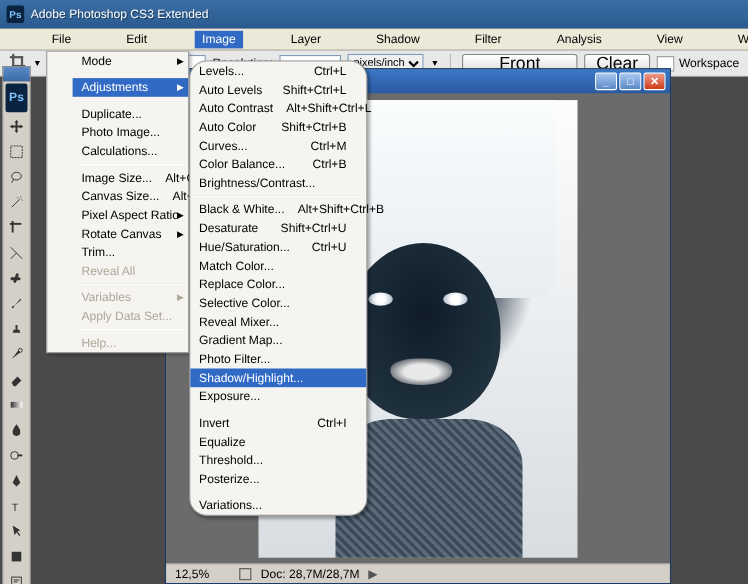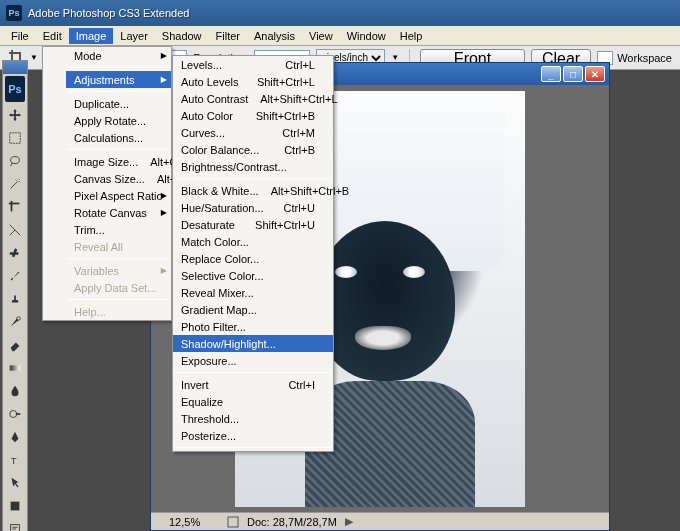--- a/index.html
+++ b/index.html
@@ -5,21 +5,21 @@
 * { margin: 0; padding: 0; box-sizing: border-box; font-family: Tahoma, sans-serif; font-size: 11px; }
 body { width: 680px; height: 531px; overflow: hidden; background: #4a4a4a; position: relative; }
 
 
 .titlebar { height: 26px; background: linear-gradient(#3b6ea5, #2a5a8f); display: flex; align-items: center; padding: 0 6px; color: #fff; }
 .titlebar .ps-logo { width: 16px; height: 16px; background: #0a2340; border-radius: 2px; display: flex; align-items: center; justify-content: center; color: #7fc3ff; font-weight: bold; font-size: 9px; margin-right: 6px; }
 .titlebar .title { font-weight: normal; text-shadow: 1px 1px 0 #1a3a5a; }
 
 
 .menubar { height: 20px; background: #ece9d8; display: flex; align-items: center; padding: 0 4px; border-bottom: 1px solid #aca899; }
-.menubar .menu-item { padding: 2px 7px; cursor: default; }
+.menubar .menu-item { padding: 2px 7px; cursor: default; margin-left: 36px; }
 .menubar .menu-item.open { background: #316ac5; color: #fff; }
 
 
 .optbar { height: 24px; background: #e8e8e8; display: flex; align-items: center; padding: 0 8px; border-bottom: 1px solid #999; gap: 6px; }
 .optbar .swatch-btn { width: 20px; height: 18px; border: 1px solid #999; background: #fff; }
 .optbar input[type=text] { width: 56px; height: 16px; border: 1px solid #7f9db9; font-size: 10px; }
 .optbar select { height: 18px; font-size: 10px; border: 1px solid #7f9db9; }
 .optbar button { height: 18px; font-size: 16px; padding: 0 10px; background: linear-gradient(#fff,#dcdcdc); border: 1px solid #888; border-radius: 3px; }
 .optbar .sep { width: 1px; height: 18px; background: #bbb; margin: 0 4px; }
 .optbar .arrow-down { font-size: 8px; }
@@ -47,29 +47,29 @@
 .winbtn.max { background: linear-gradient(#a7c7f0,#5a89c7); color:#fff; }
 .winbtn.close { background: linear-gradient(#f09a8a,#d03a1a); color:#fff; }
 .doc-canvas-area { position: absolute; top: 22px; left: 0; right: 0; bottom: 18px; background: #6b6b6b; display: flex; align-items: center; justify-content: center; }
 .doc-image { width: 290px; height: 416px; background: radial-gradient(ellipse 60% 40% at 50% 40%, #0a1a2a 0%, #1a2a3a 30%, transparent 60%), linear-gradient(#fdfdfd,#d8dde2); position: relative; overflow: hidden; }
 .doc-image .hair { position:absolute; top:0; left:20px; right:20px; height:180px; background: linear-gradient(#fafcfd, #e8edf2); border-radius: 0 0 20px 20px; }
 .doc-image .face { position:absolute; top:130px; left:80px; width:140px; height:160px; background: radial-gradient(ellipse at 50% 40%, #0f1c28, #1c2d3a 60%, #2a3a48); border-radius: 50% 50% 45% 45%; }
 .doc-image .eye1 { position:absolute; top:175px; left:100px; width:22px; height:12px; background: radial-gradient(circle, #fff 30%, #a0b0c0); border-radius: 50%; }
 .doc-image .eye2 { position:absolute; top:175px; left:168px; width:22px; height:12px; background: radial-gradient(circle, #fff 30%, #a0b0c0); border-radius: 50%; }
 .doc-image .mouth { position:absolute; top:235px; left:120px; width:56px; height:24px; background: radial-gradient(ellipse, #e8e8e8 40%, #0a1520); border-radius: 40% 40% 50% 50%; }
 .doc-image .scarf { position:absolute; top:290px; left:70px; width:170px; height:140px; background: repeating-linear-gradient(45deg, #3a4a58, #3a4a58 3px, #5a6a78 3px, #5a6a78 6px); border-radius: 30% 30% 10% 10%; }
-.doc-status { position: absolute; bottom: 0; left: 0; right: 0; height: 18px; background: #d4d0c8; border-top: 1px solid #999; display: flex; align-items: center; padding: 0 18px; gap: 8px; font-size: 10px; }
+.doc-status { position: absolute; bottom: 0; left: 0; right: 0; height: 18px; background: #d4d0c8; border-top: 1px solid #999; display: flex; align-items: center; padding: 0 8px; gap: 8px; font-size: 10px; }
 .doc-status .zoom { width: 50px; }
 .doc-status .chevright { color:#555; }
 .doc-status .icon-sm { width:12px; height:12px; display:inline-block; }
 
 
 .dropdown { position: absolute; background: #f5f4f0; border: 1px solid #999; box-shadow: 2px 2px 3px rgba(0,0,0,0.3); }
 .dd-image { left: 42px; top: 46px; width: 130px; padding-left: 23px; }
-.dd-adjust { left: 172px; top: 55px; width: 162px; }
+.dd-adjust { left: 172px; top: 55px; width: 162px; border-radius: 16px; }
 .dd-row { display: flex; align-items: center; height: 17px; padding: 0 18px 0 8px; position: relative; }
 .dd-row.hl { background: #316ac5; color: #fff; }
 .dd-row.disabled { color: #aca899; }
 .dd-row .label { flex: 1; white-space: nowrap; }
 .dd-row .shortcut { margin-left: 12px; }
 .dd-row .arrow { position: absolute; right: 4px; font-size: 8px; }
 .dd-sep { height: 1px; background: #d0ccc0; margin: 3px 2px; border-bottom: 1px solid #fff; }
 </style>
 </head>
 <body>
@@ -273,21 +273,21 @@
     <div class="dd-sep"></div>
     <div class="dd-row hl">
       <span class="label">Adjustments</span>
       <span class="arrow">▶</span>
     </div>
     <div class="dd-sep"></div>
     <div class="dd-row">
       <span class="label">Duplicate...</span>
     </div>
     <div class="dd-row">
-      <span class="label">Apply Rotate...</span>
+      <span class="label">Photo Image...</span>
     </div>
     <div class="dd-row">
       <span class="label">Calculations...</span>
     </div>
     <div class="dd-sep"></div>
     <div class="dd-row">
       <span class="label">Image Size...</span>
       <span class="shortcut">Alt+Ctrl+I</span>
     </div>
     <div class="dd-row">
@@ -349,28 +349,28 @@
     </div>
     <div class="dd-row">
       <span class="label">Brightness/Contrast...</span>
     </div>
     <div class="dd-sep"></div>
     <div class="dd-row">
       <span class="label">Black &amp; White...</span>
       <span class="shortcut">Alt+Shift+Ctrl+B</span>
     </div>
     <div class="dd-row">
+      <span class="label">Desaturate</span>
+      <span class="shortcut">Shift+Ctrl+U</span>
+    </div>
+    <div class="dd-row">
       <span class="label">Hue/Saturation...</span>
       <span class="shortcut">Ctrl+U</span>
     </div>
     <div class="dd-row">
-      <span class="label">Desaturate</span>
-      <span class="shortcut">Shift+Ctrl+U</span>
-    </div>
-    <div class="dd-row">
       <span class="label">Match Color...</span>
     </div>
     <div class="dd-row">
       <span class="label">Replace Color...</span>
     </div>
     <div class="dd-row">
       <span class="label">Selective Color...</span>
     </div>
     <div class="dd-row">
       <span class="label">Reveal Mixer...</span>
@@ -395,13 +395,16 @@
     <div class="dd-row">
       <span class="label">Equalize</span>
     </div>
     <div class="dd-row">
       <span class="label">Threshold...</span>
     </div>
     <div class="dd-row">
       <span class="label">Posterize...</span>
     </div>
     <div class="dd-sep"></div>
+    <div class="dd-row">
+      <span class="label">Variations...</span>
+    </div>
   </div>
 
 </body></html>

